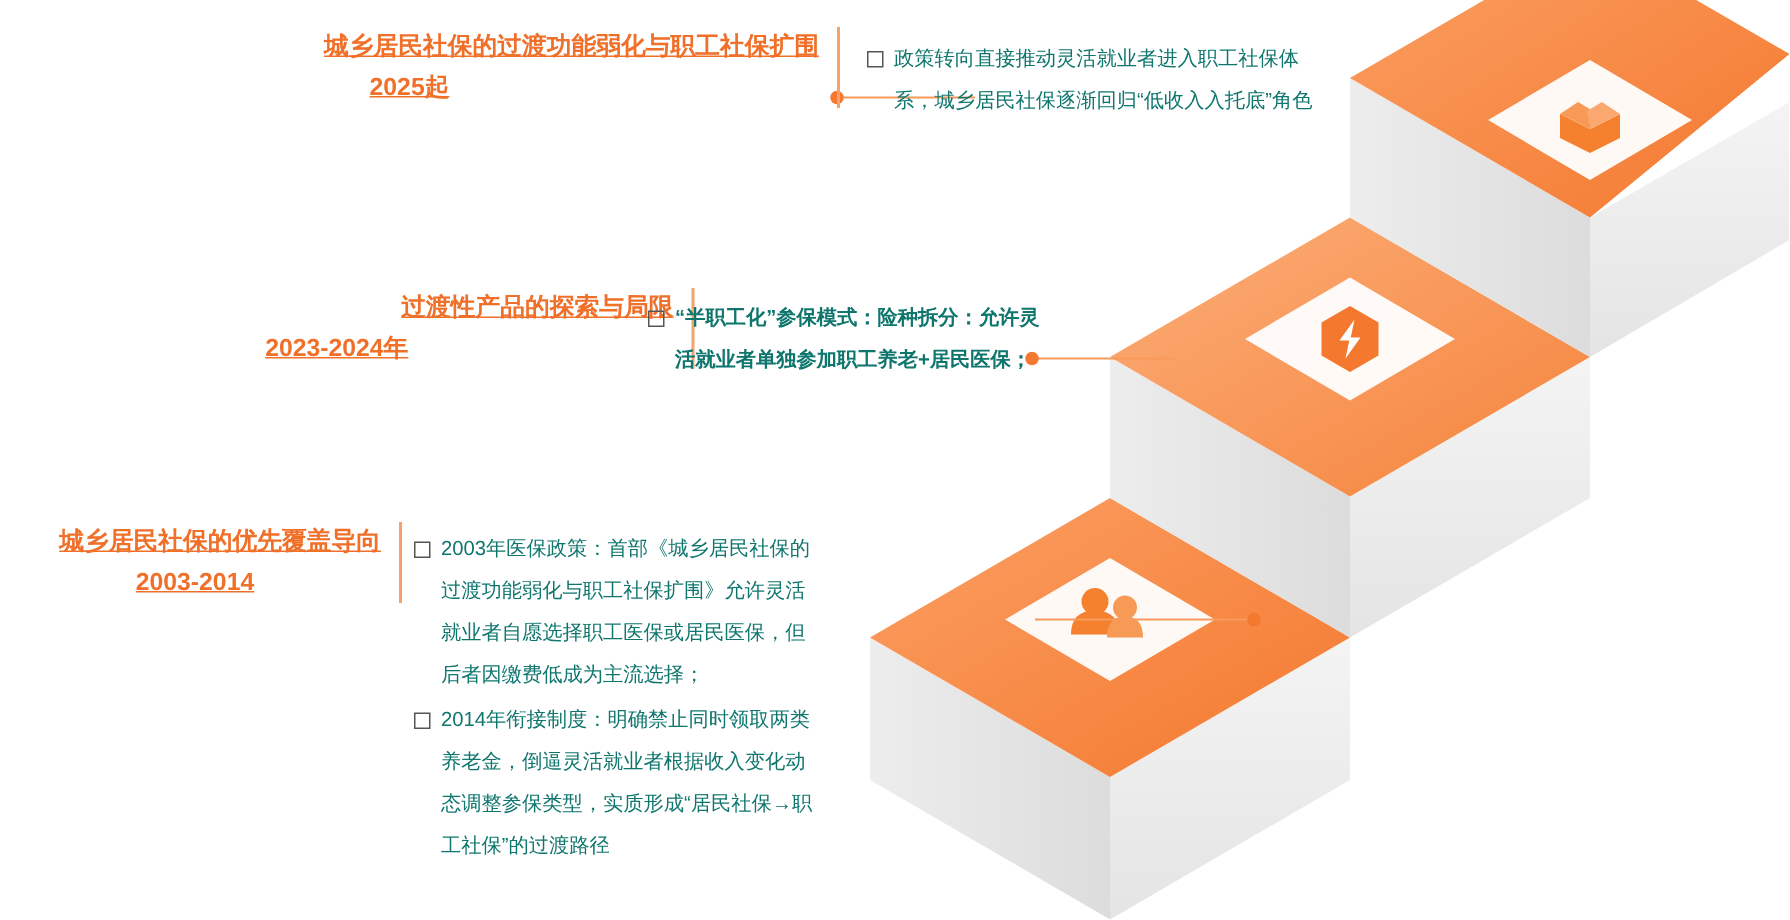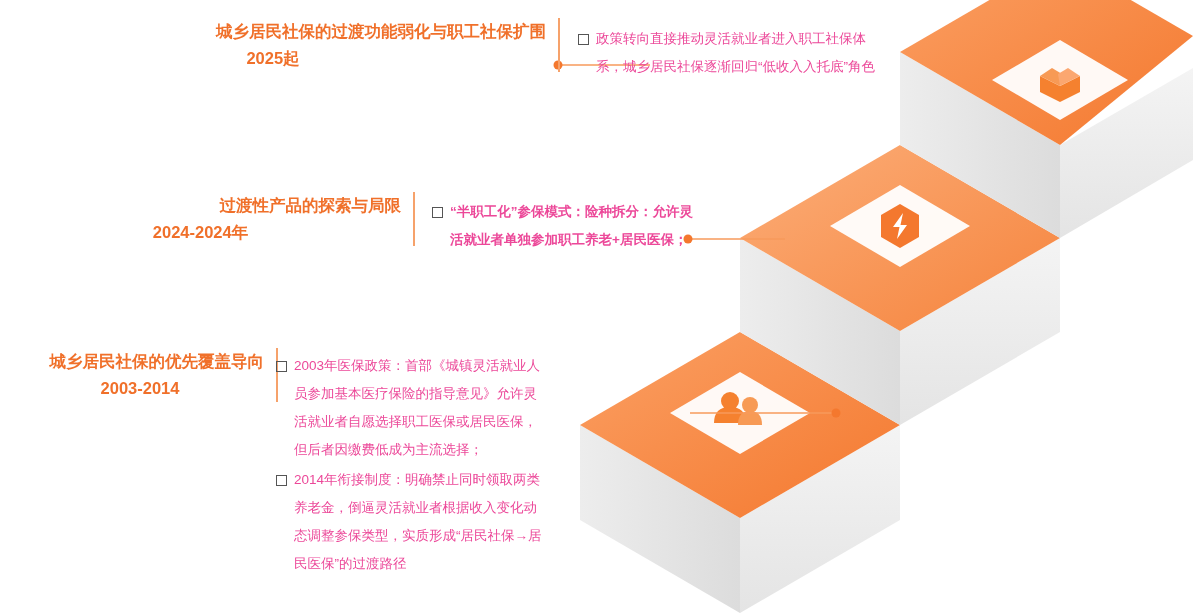--- a/index.html
+++ b/index.html
@@ -18,28 +18,29 @@
   
   .block{position:absolute;}
   .title{
     text-align:right;
     font-weight:bold;
     color:#F0702A;
     font-size:16.5px;
     line-height:27px;
     padding-right:12px;
     border-right:2px solid #F6A26B;
+    text-decoration:underline;
   }
   .title .yr{display:block;text-align:center;}
 
   .bullets{position:absolute;}
   .bullet{
     display:flex;
     align-items:flex-start;
-    color:#ec4899;
+    color:#0f766e;
     font-size:13.5px;
     line-height:28px;
   }
   .bullet + .bullet{margin-top:2px;}
   .bmark{
     flex:0 0 auto;
     width:9px;height:9px;
     border:1.4px solid #555;
     margin-top:9px;margin-right:7px;
   }
@@ -136,43 +137,43 @@
       <span class="yr">2025起</span>
     </div>
   </div>
   <div class="bullets" style="left:578px;top:25px;width:310px;">
     <div class="bullet">
       <span class="bmark"></span>
       <span class="btext">政策转向直接推动灵活就业者进入职工社保体系，城乡居民社保逐渐回归“低收入入托底”角色</span>
     </div>
   </div>
 
-  <div class="block" style="left:0;top:192px;width:415px;">
+  <div class="block" style="left:0;top:192px;width:463px;">
     <div class="title">
       <span>过渡性产品的探索与局限</span>
-      <span class="yr">2024-2024年</span>
+      <span class="yr">2023-2024年</span>
     </div>
   </div>
   <div class="bullets" style="left:432px;top:198px;width:270px;font-weight:bold;">
     <div class="bullet">
       <span class="bmark"></span>
       <span class="btext">“半职工化”参保模式：险种拆分：允许灵活就业者单独参加职工养老+居民医保；</span>
     </div>
   </div>
 
-  <div class="block" style="left:16px;top:348px;width:262px;">
+  <div class="block" style="left:6px;top:348px;width:262px;">
     <div class="title">
       <span>城乡居民社保的优先覆盖导向</span>
       <span class="yr">2003-2014</span>
     </div>
   </div>
   <div class="bullets" style="left:276px;top:352px;width:272px;">
     <div class="bullet">
       <span class="bmark"></span>
-      <span class="btext">2003年医保政策：首部《城镇灵活就业人员参加基本医疗保险的指导意见》允许灵活就业者自愿选择职工医保或居民医保，但后者因缴费低成为主流选择；</span>
+      <span class="btext">2003年医保政策：首部《城乡居民社保的过渡功能弱化与职工社保扩围》允许灵活就业者自愿选择职工医保或居民医保，但后者因缴费低成为主流选择；</span>
     </div>
     <div class="bullet">
       <span class="bmark"></span>
-      <span class="btext">2014年衔接制度：明确禁止同时领取两类养老金，倒逼灵活就业者根据收入变化动态调整参保类型，实质形成“居民社保→居民医保”的过渡路径</span>
+      <span class="btext">2014年衔接制度：明确禁止同时领取两类养老金，倒逼灵活就业者根据收入变化动态调整参保类型，实质形成“居民社保→职工社保”的过渡路径</span>
     </div>
   </div>
 
 </div>
 
 </body></html>

